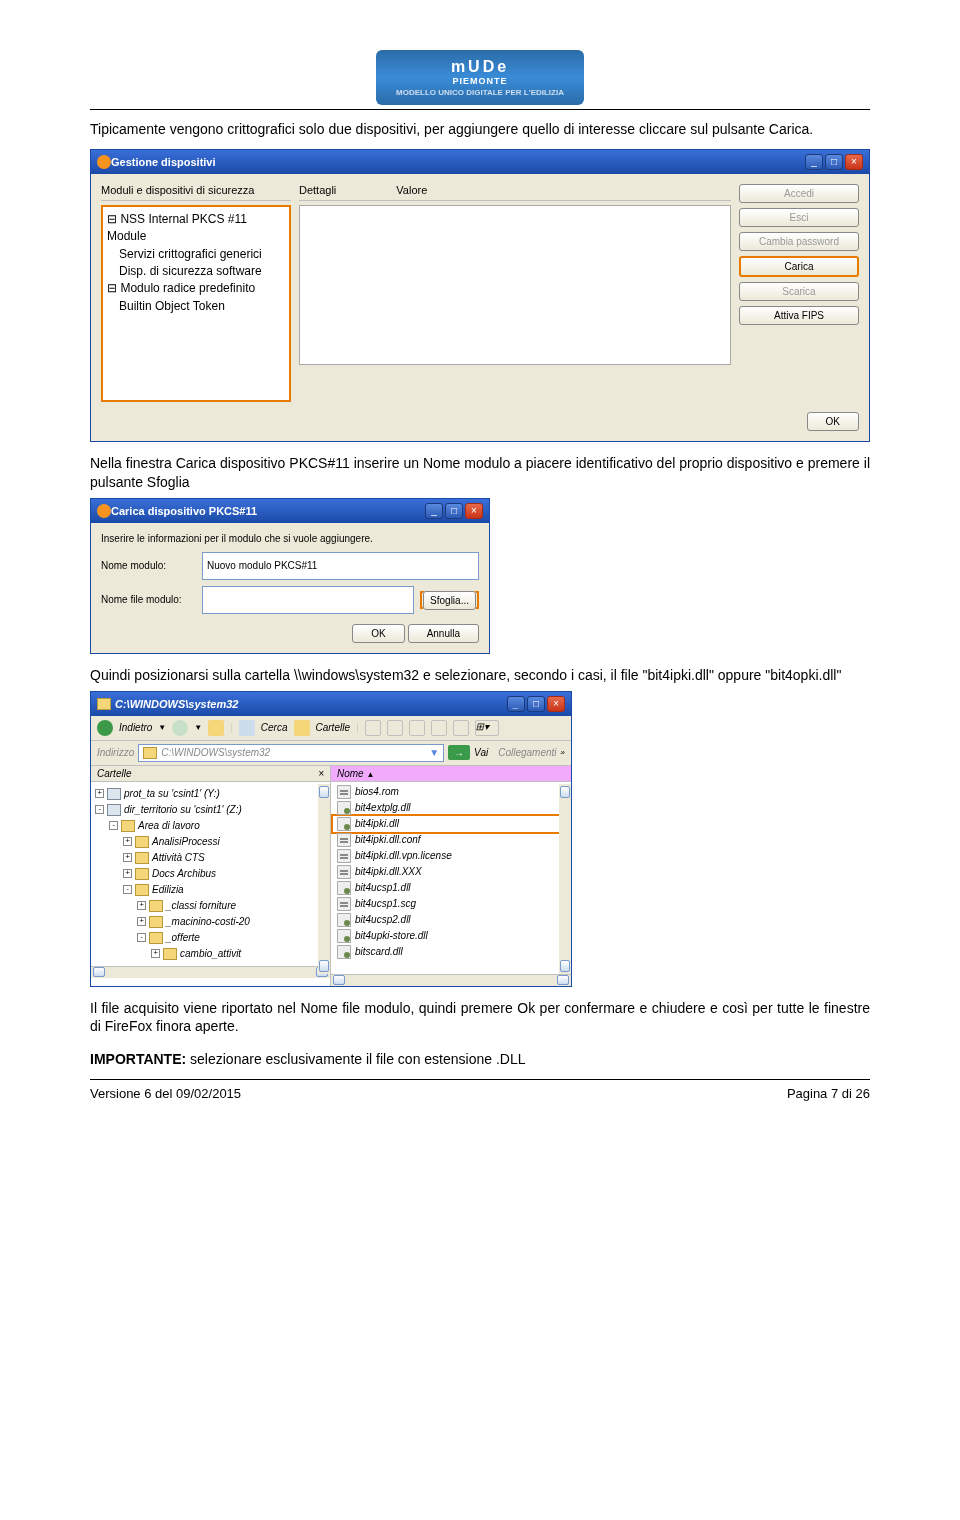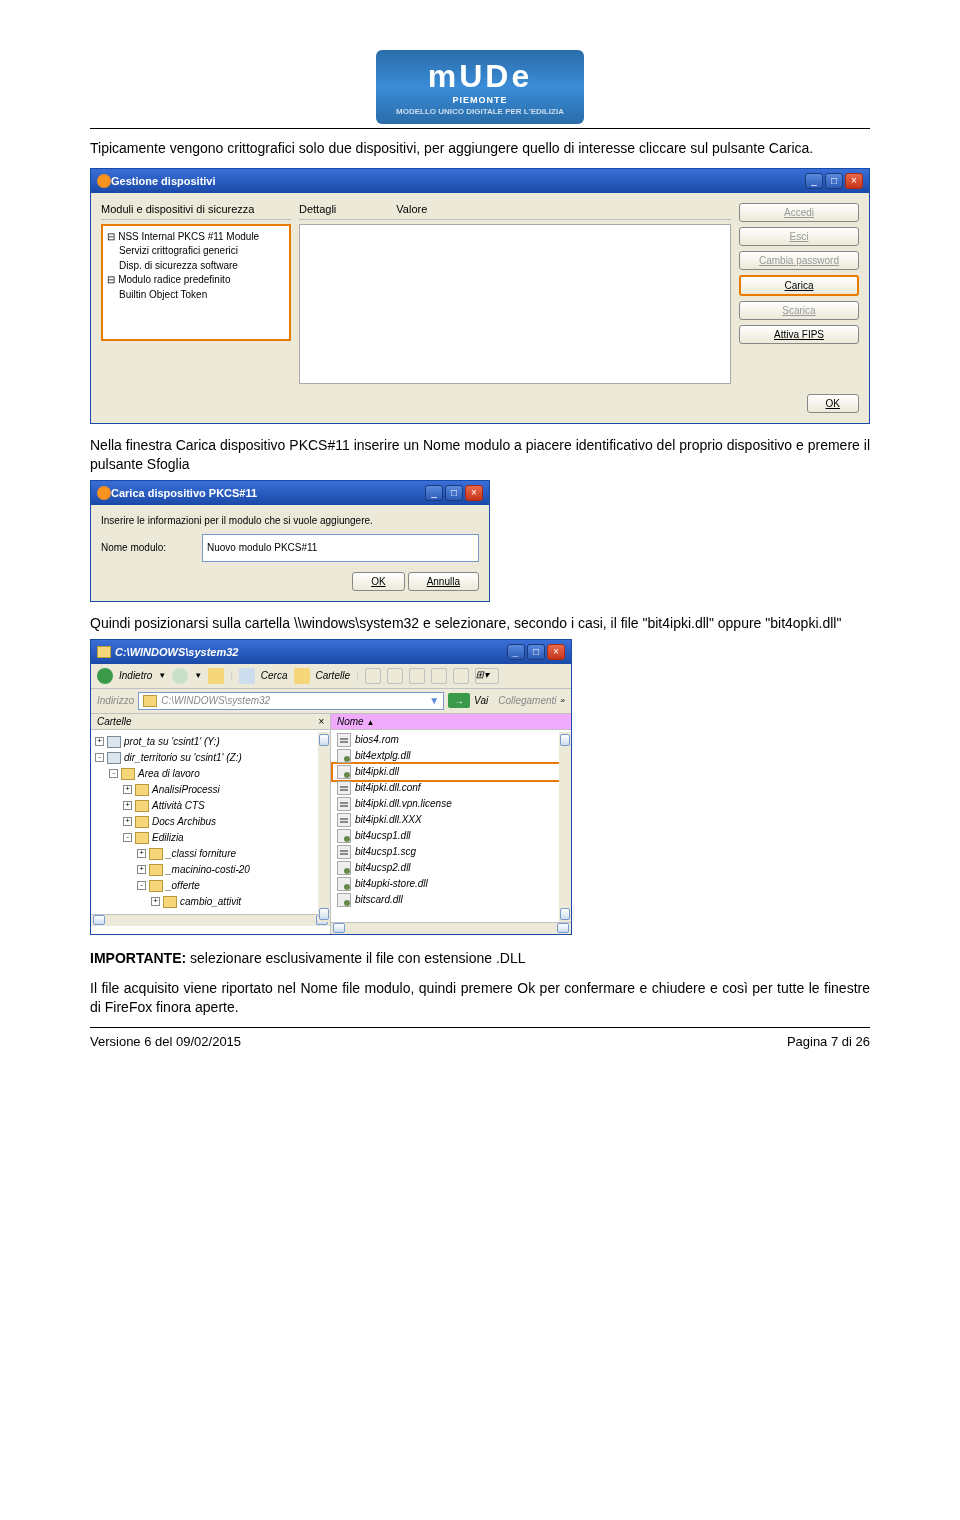--- a/index.html
+++ b/index.html
@@ -17,21 +17,21 @@
     margin-bottom: 4px;
   }
   .logo-box {
     display: inline-block;
     background: linear-gradient(#2a6ca8, #3a8cd8 50%, #2a6ca8);
     border-radius: 6px;
     padding: 8px 20px;
     color: #fff;
     font-weight: bold;
   }
-  .logo-main { font-size: 32px; letter-spacing: 3px; }
+  .logo-main { font-size: 16px; letter-spacing: 3px; }
   .logo-sub { font-size: 9px; letter-spacing: 1px; }
   .logo-tag { font-size: 8px; color: #cde; margin-top: 2px; }
   hr.sep { border: none; border-top: 1px solid #000; margin: 2px 0 10px 0; }
   hr.sepb { border: none; border-top: 1px solid #000; margin: 10px 0 4px 0; }
   .body-text { font-size: 14px; line-height: 1.35; text-align: justify; }
   .body-text.bmargin { margin-bottom: 10px; }
 
   
   .xp-window {
     border: 1px solid #1a4aa8;
@@ -63,44 +63,43 @@
     color: #fff;
     font-size: 10px;
     text-align: center;
     line-height: 13px;
   }
   .xp-btn.red { background: linear-gradient(#e86a4a,#c8341a); border-color: #a82a14; }
   .xp-body { padding: 10px; color: #000; }
   .gd-top { border-bottom: 1px solid #c0c0c0; padding-bottom: 4px; margin-bottom: 4px; }
   .gd-layout { display: flex; gap: 8px; }
   .gd-tree {
-    width: 190px; height: 117px;
+    width: 190px; height: 197px;
     border: 2.5px solid #e87a00;
     background: #fff;
     padding: 4px;
-    font-size: 10px;
+    font-size: 12px;
     line-height: 1.45;
   }
   .gd-detail {
     flex: 1; height: 160px;
     background: #fff;
     border: 1px solid #aaa;
     padding: 4px;
     font-size: 10px;
   }
   .gd-right { width: 120px; display: flex; flex-direction: column; gap: 5px; }
   .xp-button {
     background: linear-gradient(#fff,#ece9d8);
     border: 1px solid #888;
     border-radius: 3px;
     padding: 3px 6px;
     font-size: 10px;
     text-align: center;
     color: #000;
-    text-decoration: underline;
   }
   .xp-button.disabled { color: #999; }
   .xp-button.hl { border: 2.5px solid #e87a00; }
   .gd-ok { text-align: right; margin-top: 10px; }
   .gd-ok .xp-button { display: inline-block; padding: 3px 18px; }
 
   
   .pkcs { width: 400px; }
   .pkcs .row { display: flex; align-items: center; gap: 6px; margin: 6px 0; }
   .pkcs .lbl { width: 95px; font-size: 10px; }
@@ -235,20 +234,25 @@
         <span class="xp-btn">□</span>
         <span class="xp-btn red">×</span>
       </div>
     </div>
     <div class="xp-body">
       <div style="font-size:10px; margin-bottom:8px">Inserire le informazioni per il modulo che si vuole aggiungere.</div>
       <div class="row">
         <span class="lbl">Nome modulo:</span>
         <input class="text" type="text" value="Nuovo modulo PKCS#11" style="">
       </div>
+      <div class="row">
+        <span class="lbl">Nome file modulo:</span>
+        <input class="text" type="text" value="" style="">
+        <span class="sfoglia-wrap"><span class="xp-button">Sfoglia...</span></span>
+      </div>
       <div class="pkcs-buttons">
         <span class="xp-button">OK</span>
         <span class="xp-button">Annulla</span>
       </div>
     </div>
   </div>
 
   <div class="body-text" style="margin-top:12px">Quindi posizionarsi sulla cartella \\windows\system32 e selezionare, secondo i casi, il file "bit4ipki.dll" oppure "bit4opki.dll"</div>
 
   <div class="xp-window exp">
@@ -420,24 +424,24 @@
           <span class="sc-a"></span>
         </div>
         <div class="exp-scroll-v">
           <span class="sc-v"></span>
           <span class="sc-v"></span>
         </div>
       </div>
     </div>
   </div>
 
+  <div class="body-text" style="margin-top:12px">Il file acquisito viene riportato nel Nome file modulo, quindi premere Ok per confermare e chiudere e così per tutte le finestre di FireFox finora aperte.</div>
+
   <div class="body-text" style="margin-top:14px">
     <b>IMPORTANTE:</b><span> selezionare esclusivamente il file con estensione .DLL</span>
   </div>
-
-  <div class="body-text" style="margin-top:12px">Il file acquisito viene riportato nel Nome file modulo, quindi premere Ok per confermare e chiudere e così per tutte le finestre di FireFox finora aperte.</div>
 
   <hr class="sepb">
   <div class="footer">
     <span>Versione 6 del 09/02/2015</span>
     <span>Pagina 7 di 26</span>
   </div>
 </div>
 
 </body></html>

